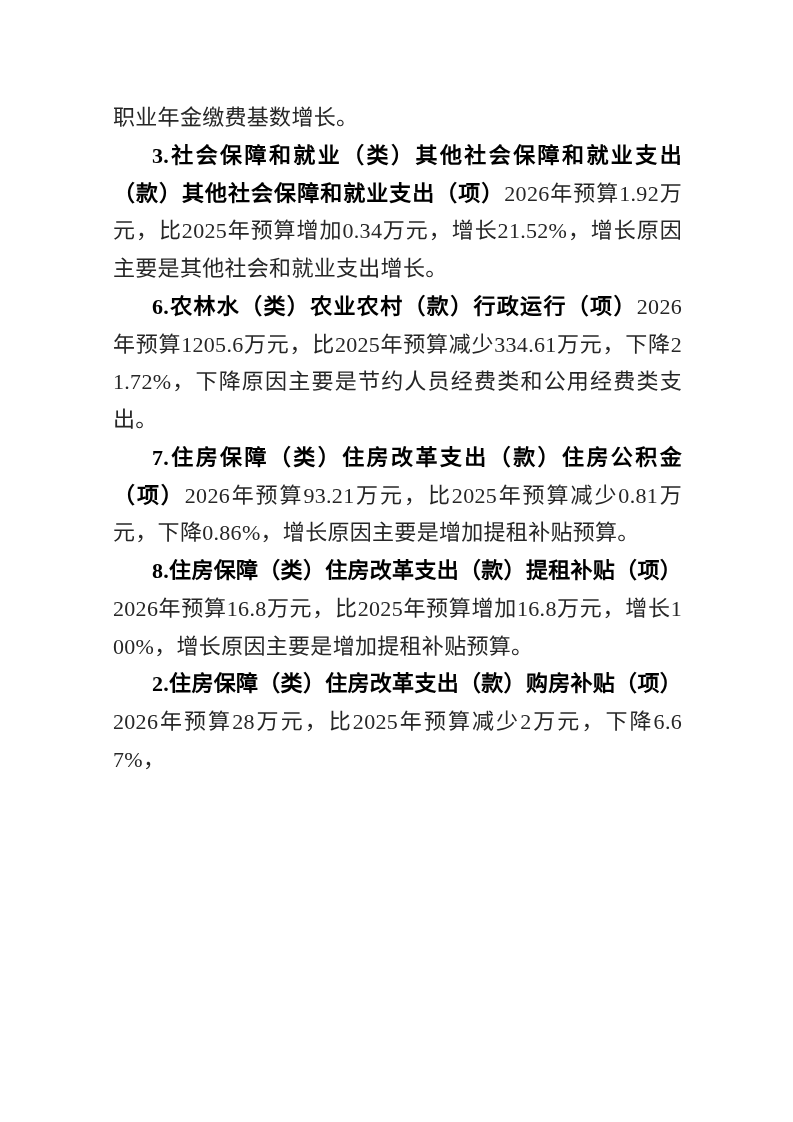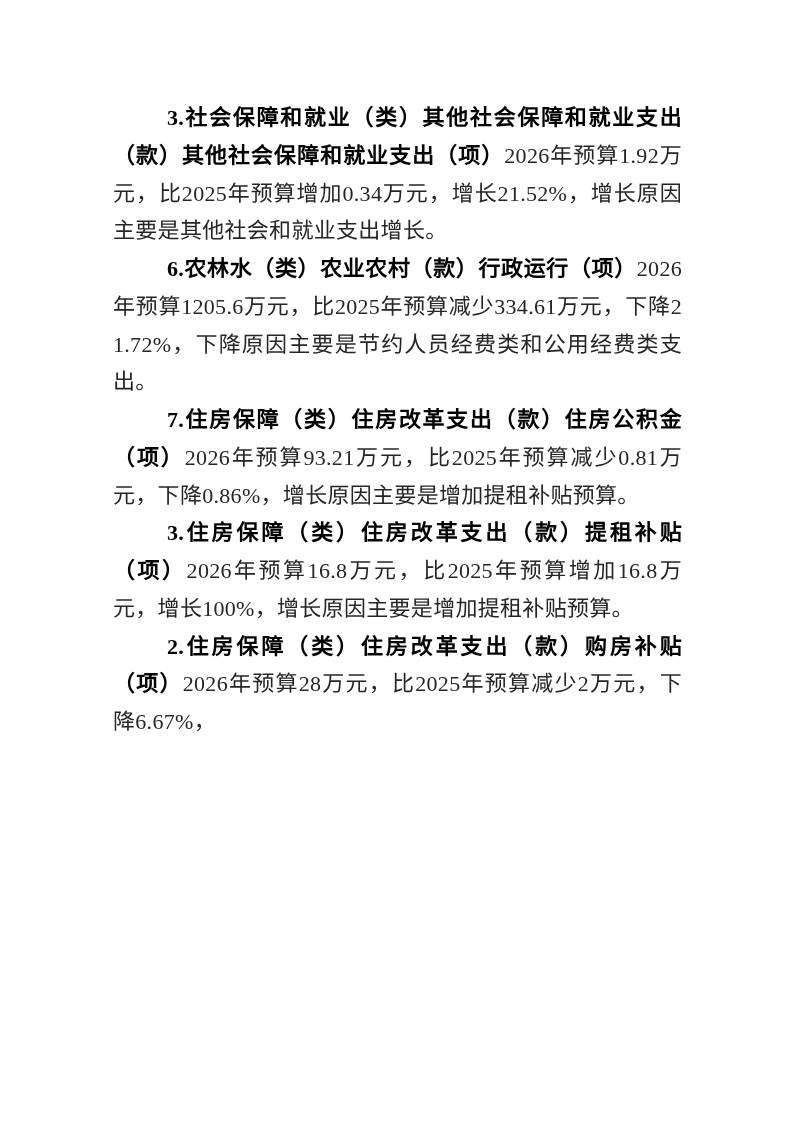--- a/index.html
+++ b/index.html
@@ -27,34 +27,34 @@
     padding: 0;
     text-indent: 39px;
     word-break: break-all;
   }
   .para.continuation {
     text-indent: 0;
   }
   .hd {
     font-weight: bold;
     color: #000000;
-    margin-left: 15px;
   }
 </style>
 </head>
 <body>
 
 <div class="page">
 
+  <p class="para continuation"><span class="hd"></span><span>职业年金缴费基数增长。</span></p>
 
   <p class="para"><span class="hd">3.社会保障和就业（类）其他社会保障和就业支出（款）其他社会保障和就业支出（项）</span><span>2026年预算1.92万元，比2025年预算增加0.34万元，增长21.52%，增长原因主要是其他社会和就业支出增长。</span></p>
 
 
   <p class="para"><span class="hd">6.农林水（类）农业农村（款）行政运行（项）</span><span>2026年预算1205.6万元，比2025年预算减少334.61万元，下降21.72%，下降原因主要是节约人员经费类和公用经费类支出。</span></p>
 
 
   <p class="para"><span class="hd">7.住房保障（类）住房改革支出（款）住房公积金（项）</span><span>2026年预算93.21万元，比2025年预算减少0.81万元，下降0.86%，增长原因主要是增加提租补贴预算。</span></p>
 
-  <p class="para"><span class="hd">3.住房保障（类）住房改革支出（款）提租补贴（项）</span><span>2026年预算16.8万元，比2025年预算增加16.8万元，增长100%，增长原因主要是增加提租补贴预算。</span></p>
+  <p class="para"><span class="hd">8.住房保障（类）住房改革支出（款）提租补贴（项）</span><span>2026年预算16.8万元，比2025年预算增加16.8万元，增长100%，增长原因主要是增加提租补贴预算。</span></p>
 
   <p class="para"><span class="hd">2.住房保障（类）住房改革支出（款）购房补贴（项）</span><span>2026年预算28万元，比2025年预算减少2万元，下降6.67%，</span></p>
 
 </div>
 
 </body></html>

